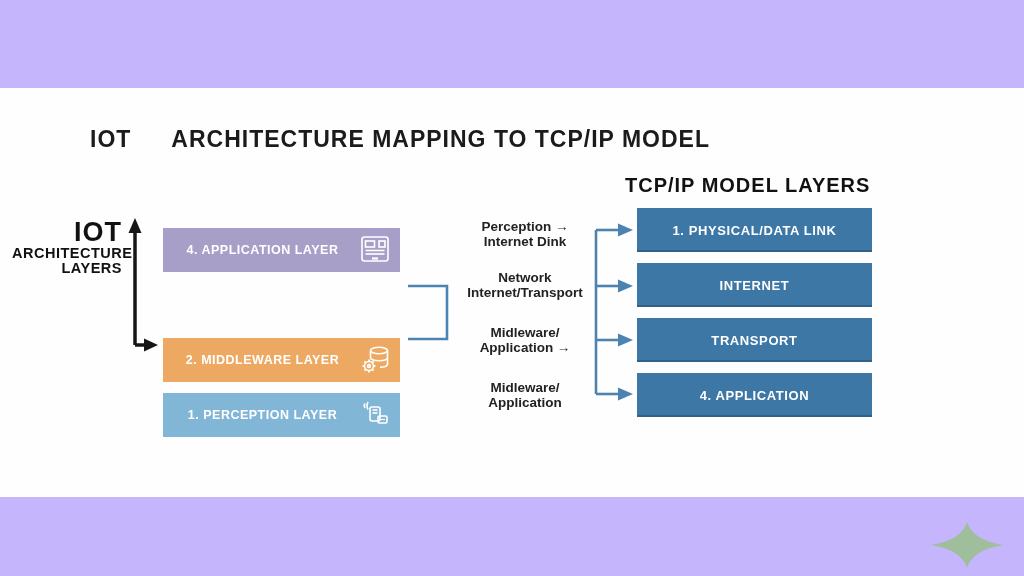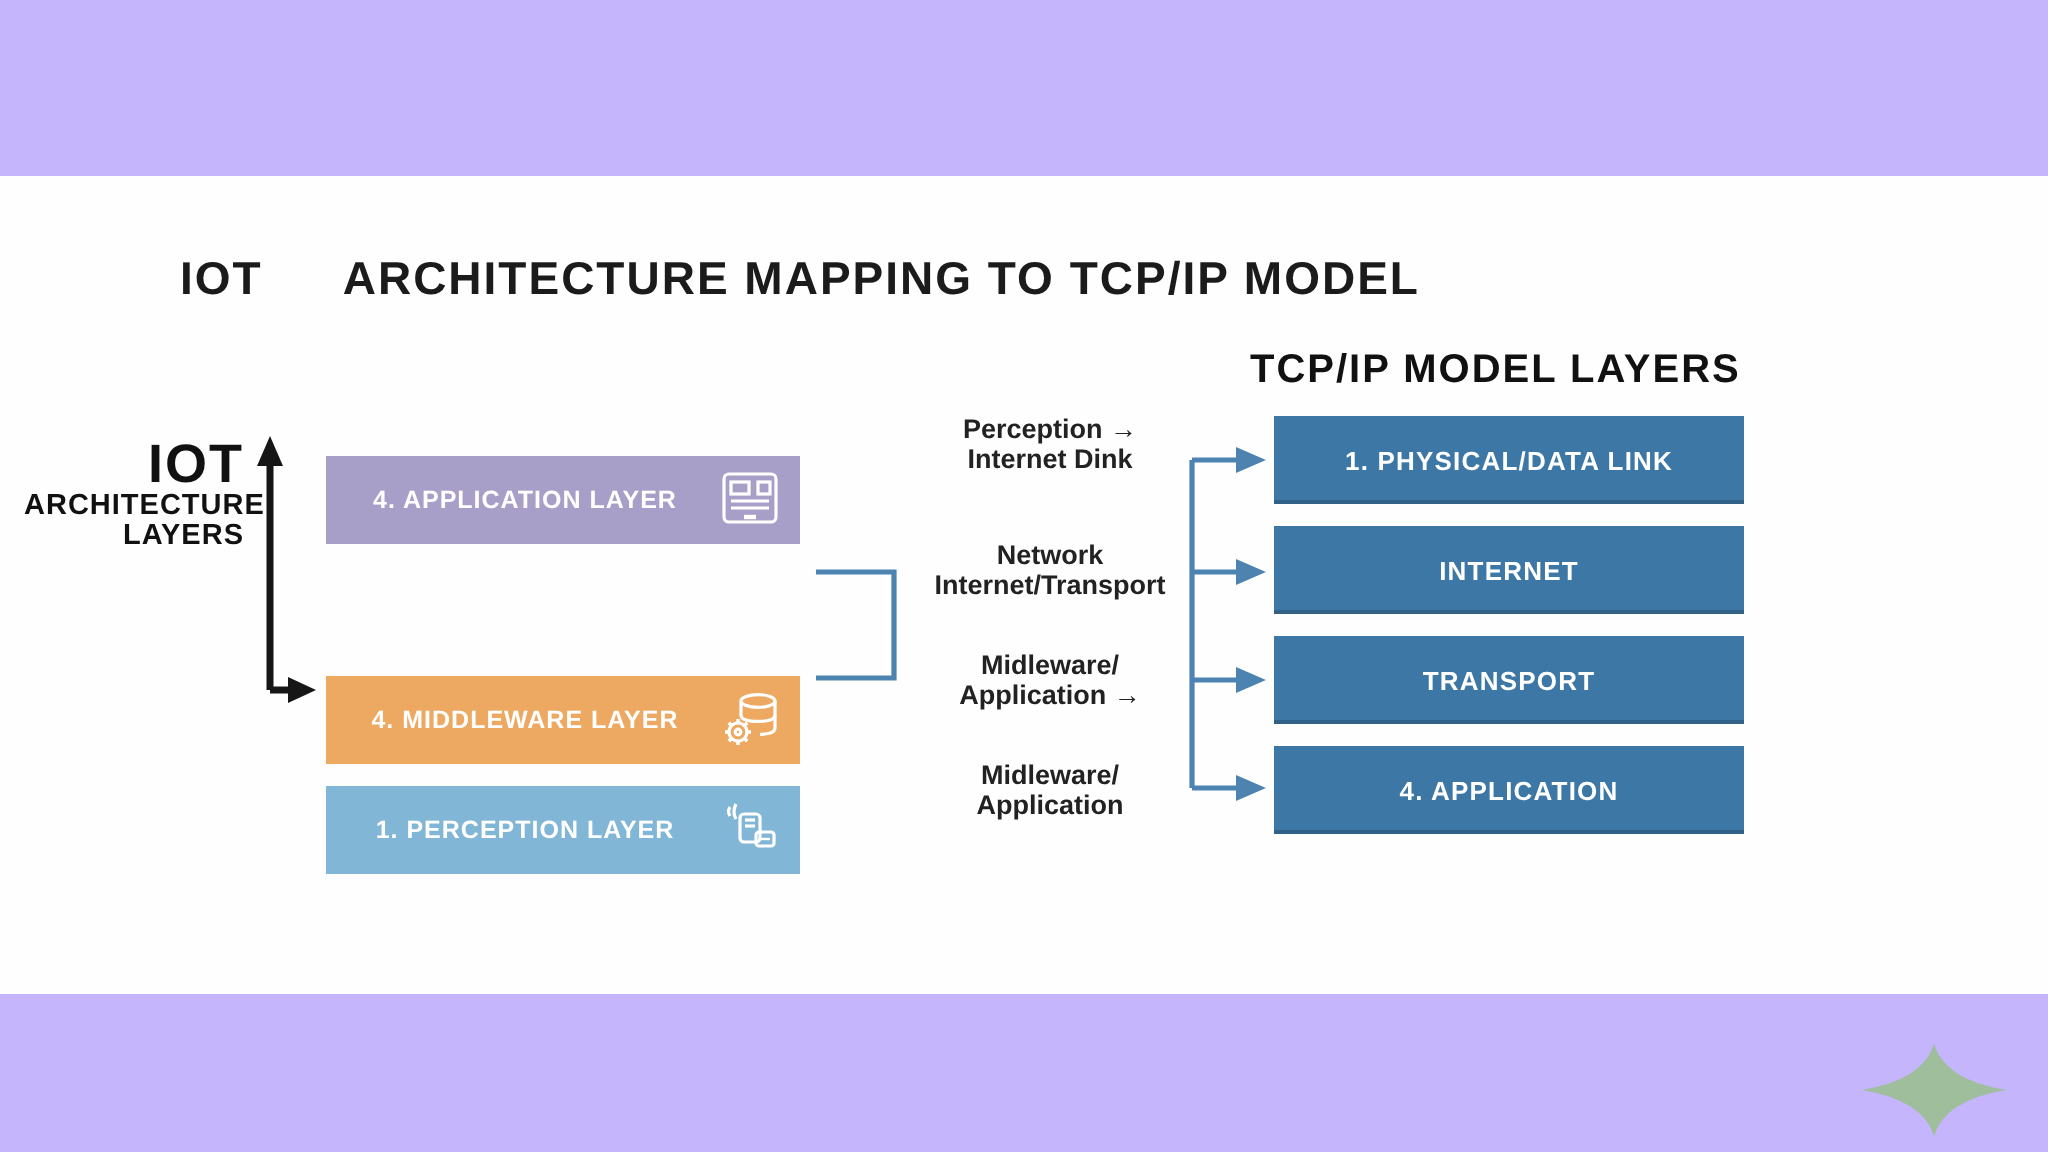--- a/index.html
+++ b/index.html
@@ -56,21 +56,21 @@
         <rect x="4" y="3" width="26" height="24" rx="2.5"></rect>
         <rect x="7.5" y="7" width="9" height="6"></rect>
         <rect x="21" y="7" width="6" height="6"></rect>
         <line x1="7.5" y1="16.5" x2="26.5" y2="16.5"></line>
         <line x1="7.5" y1="20" x2="26.5" y2="20"></line>
         <line x1="14" y1="24.5" x2="20" y2="24.5" stroke-width="2.2"></line>
       </svg>
     </span>
   </div>
   <div class="layer-box" style="top: 318px; background-color: rgb(237, 169, 97);">
-    <span class="layer-label">4. MIDDLEWARE LAYER</span>
+    <span class="layer-label">2. MIDDLEWARE LAYER</span>
     <span class="layer-icon">
       <svg viewBox="0 0 34 32" fill="none" stroke="#ffffff" stroke-width="1.6">
         <ellipse cx="21" cy="6.5" rx="8.5" ry="3.2"></ellipse>
         <path d="M12.5 6.5 V13.5 Q12.5 16.7 21 16.7 Q29.5 16.7 29.5 13.5 V6.5"></path>
         <path d="M29.5 13.5 V20 Q29.5 23 22 23.2"></path>
         <circle cx="11" cy="22" r="4.5"></circle>
         <circle cx="11" cy="22" r="1.4"></circle>
         <g stroke-width="1.8">
           <line x1="11" y1="15.5" x2="11" y2="17.2"></line>
             <line x1="11" y1="26.8" x2="11" y2="28.5"></line>
@@ -92,21 +92,21 @@
         <path d="M10 10.5 Q8 7 10 3"></path>
         <rect x="12" y="8" width="10" height="14" rx="2"></rect>
         <line x1="14.5" y1="11" x2="19.5" y2="11"></line>
         <line x1="14.5" y1="14" x2="19.5" y2="14"></line>
         <rect x="20" y="17" width="9" height="7" rx="1.5"></rect>
         <line x1="22" y1="20.5" x2="27" y2="20.5" stroke-width="1.2"></line>
       </svg>
     </span>
   </div>
 
-  <div class="map-label" style="top:207px">
+  <div class="map-label" style="top:219px">
     <div>Perception →</div>
     <div>Internet Dink</div>
   </div>
   <div class="map-label" style="top:270px">
     <div>Network</div>
     <div>Internet/Transport</div>
   </div>
   <div class="map-label" style="top:325px">
     <div>Midleware/</div>
     <div>Application →</div>

